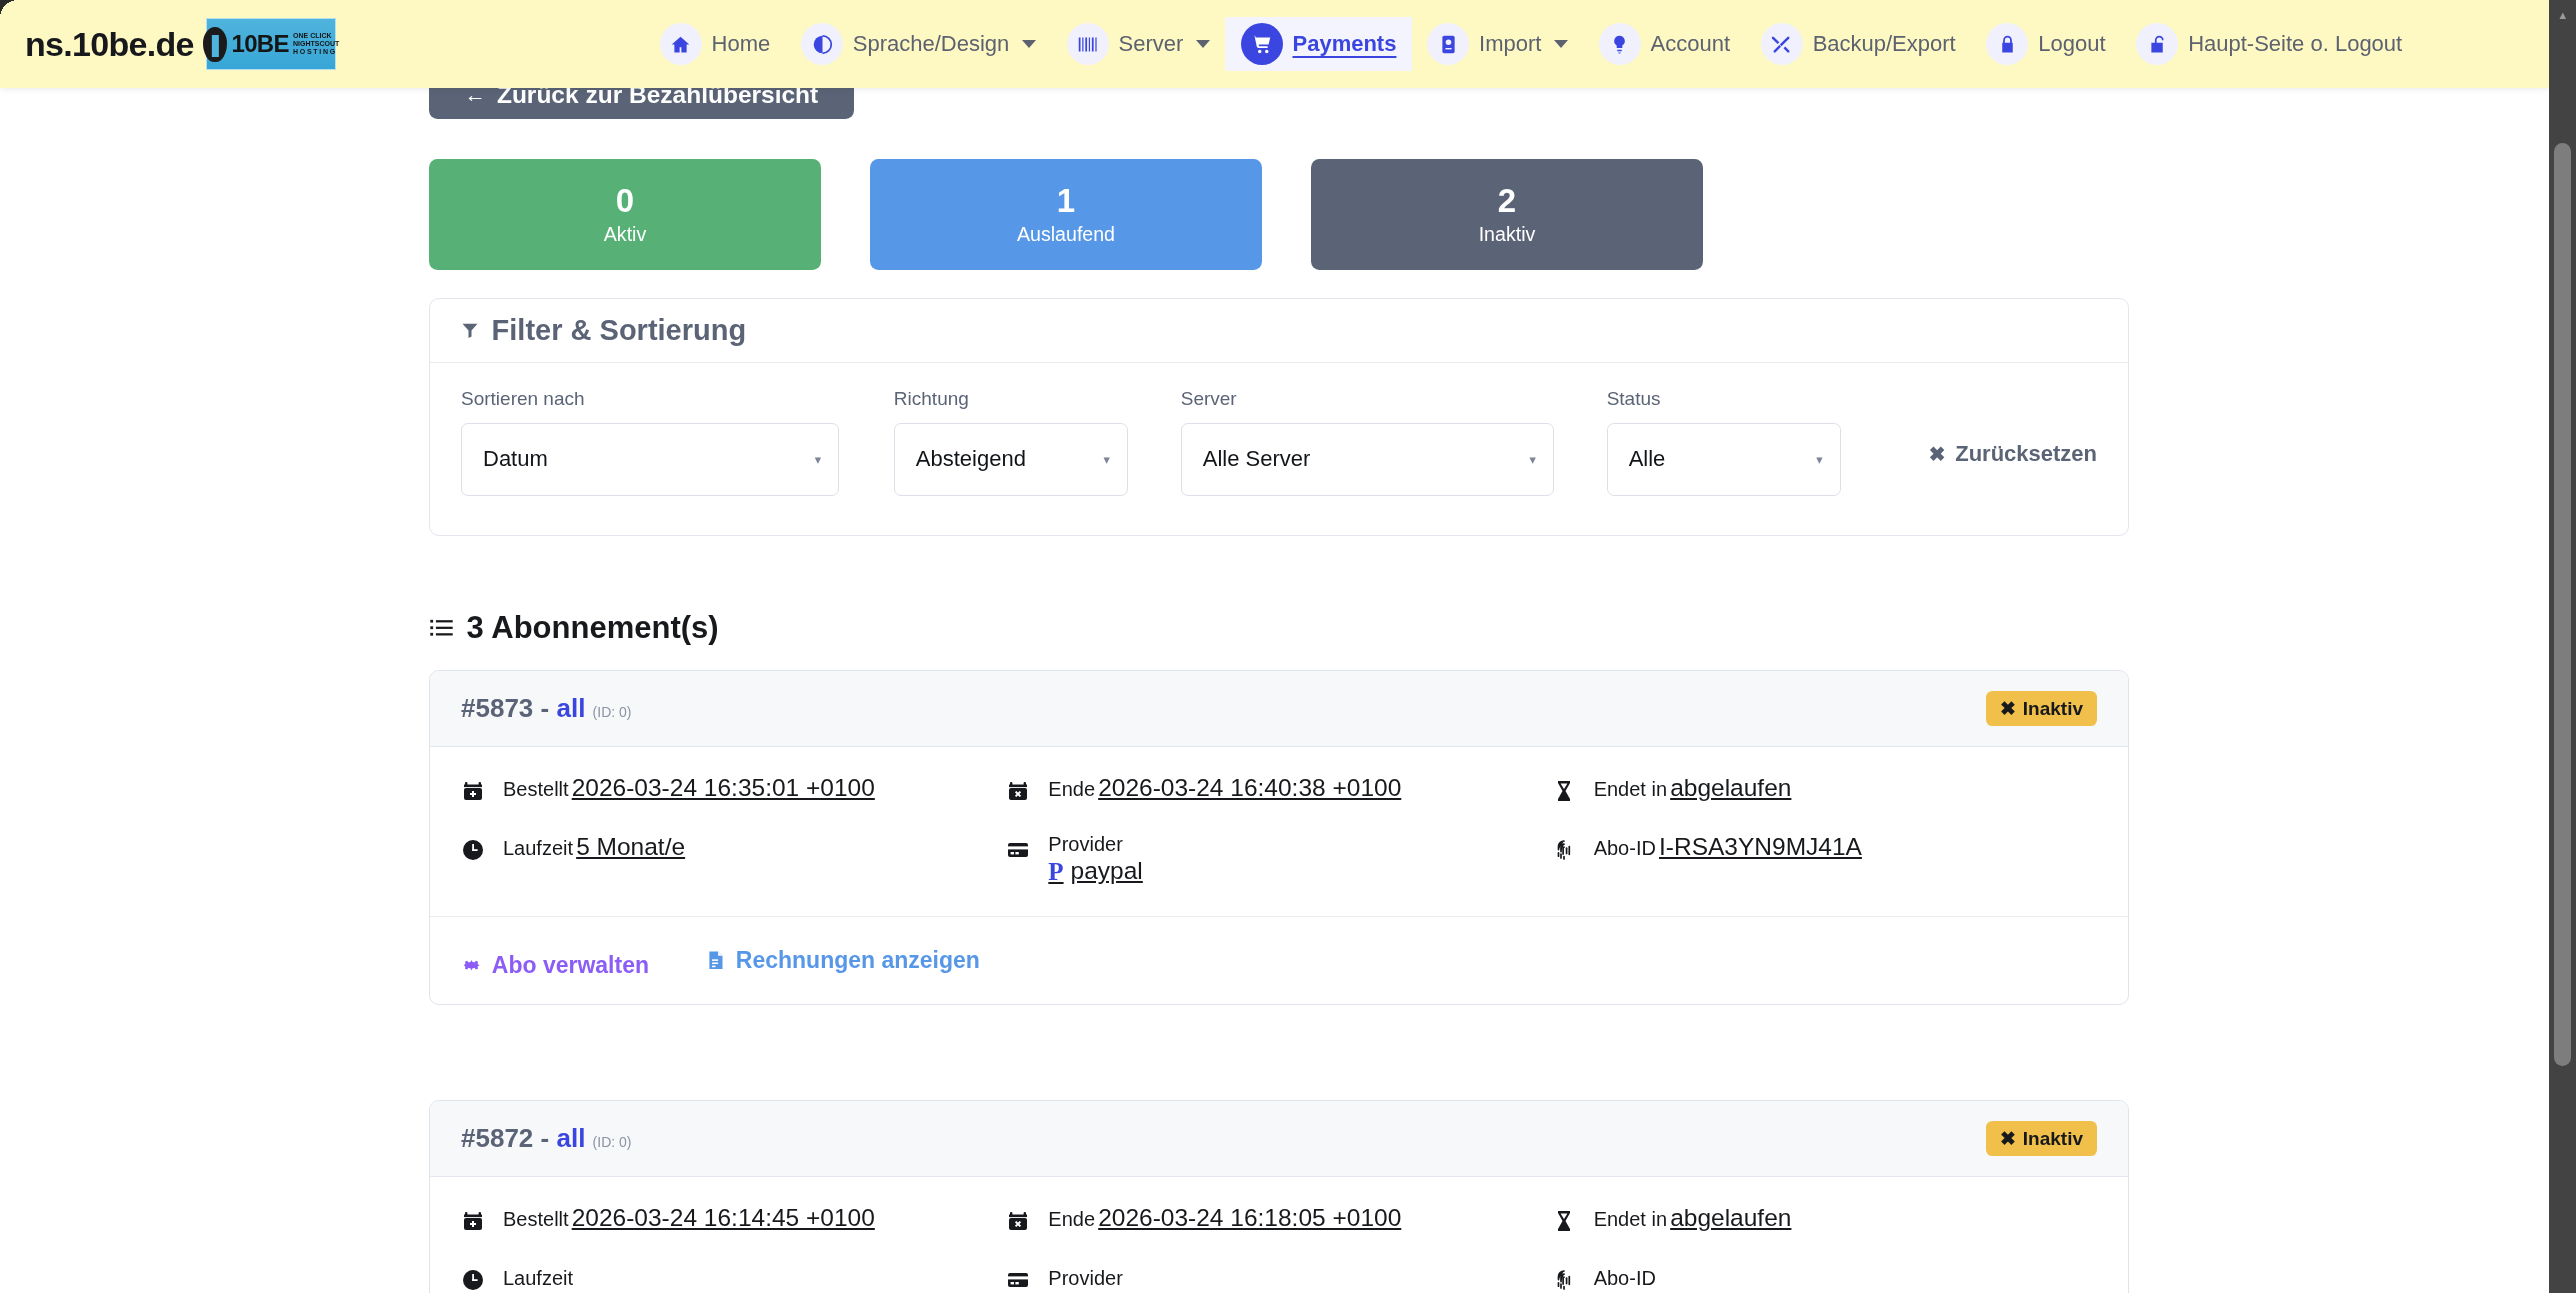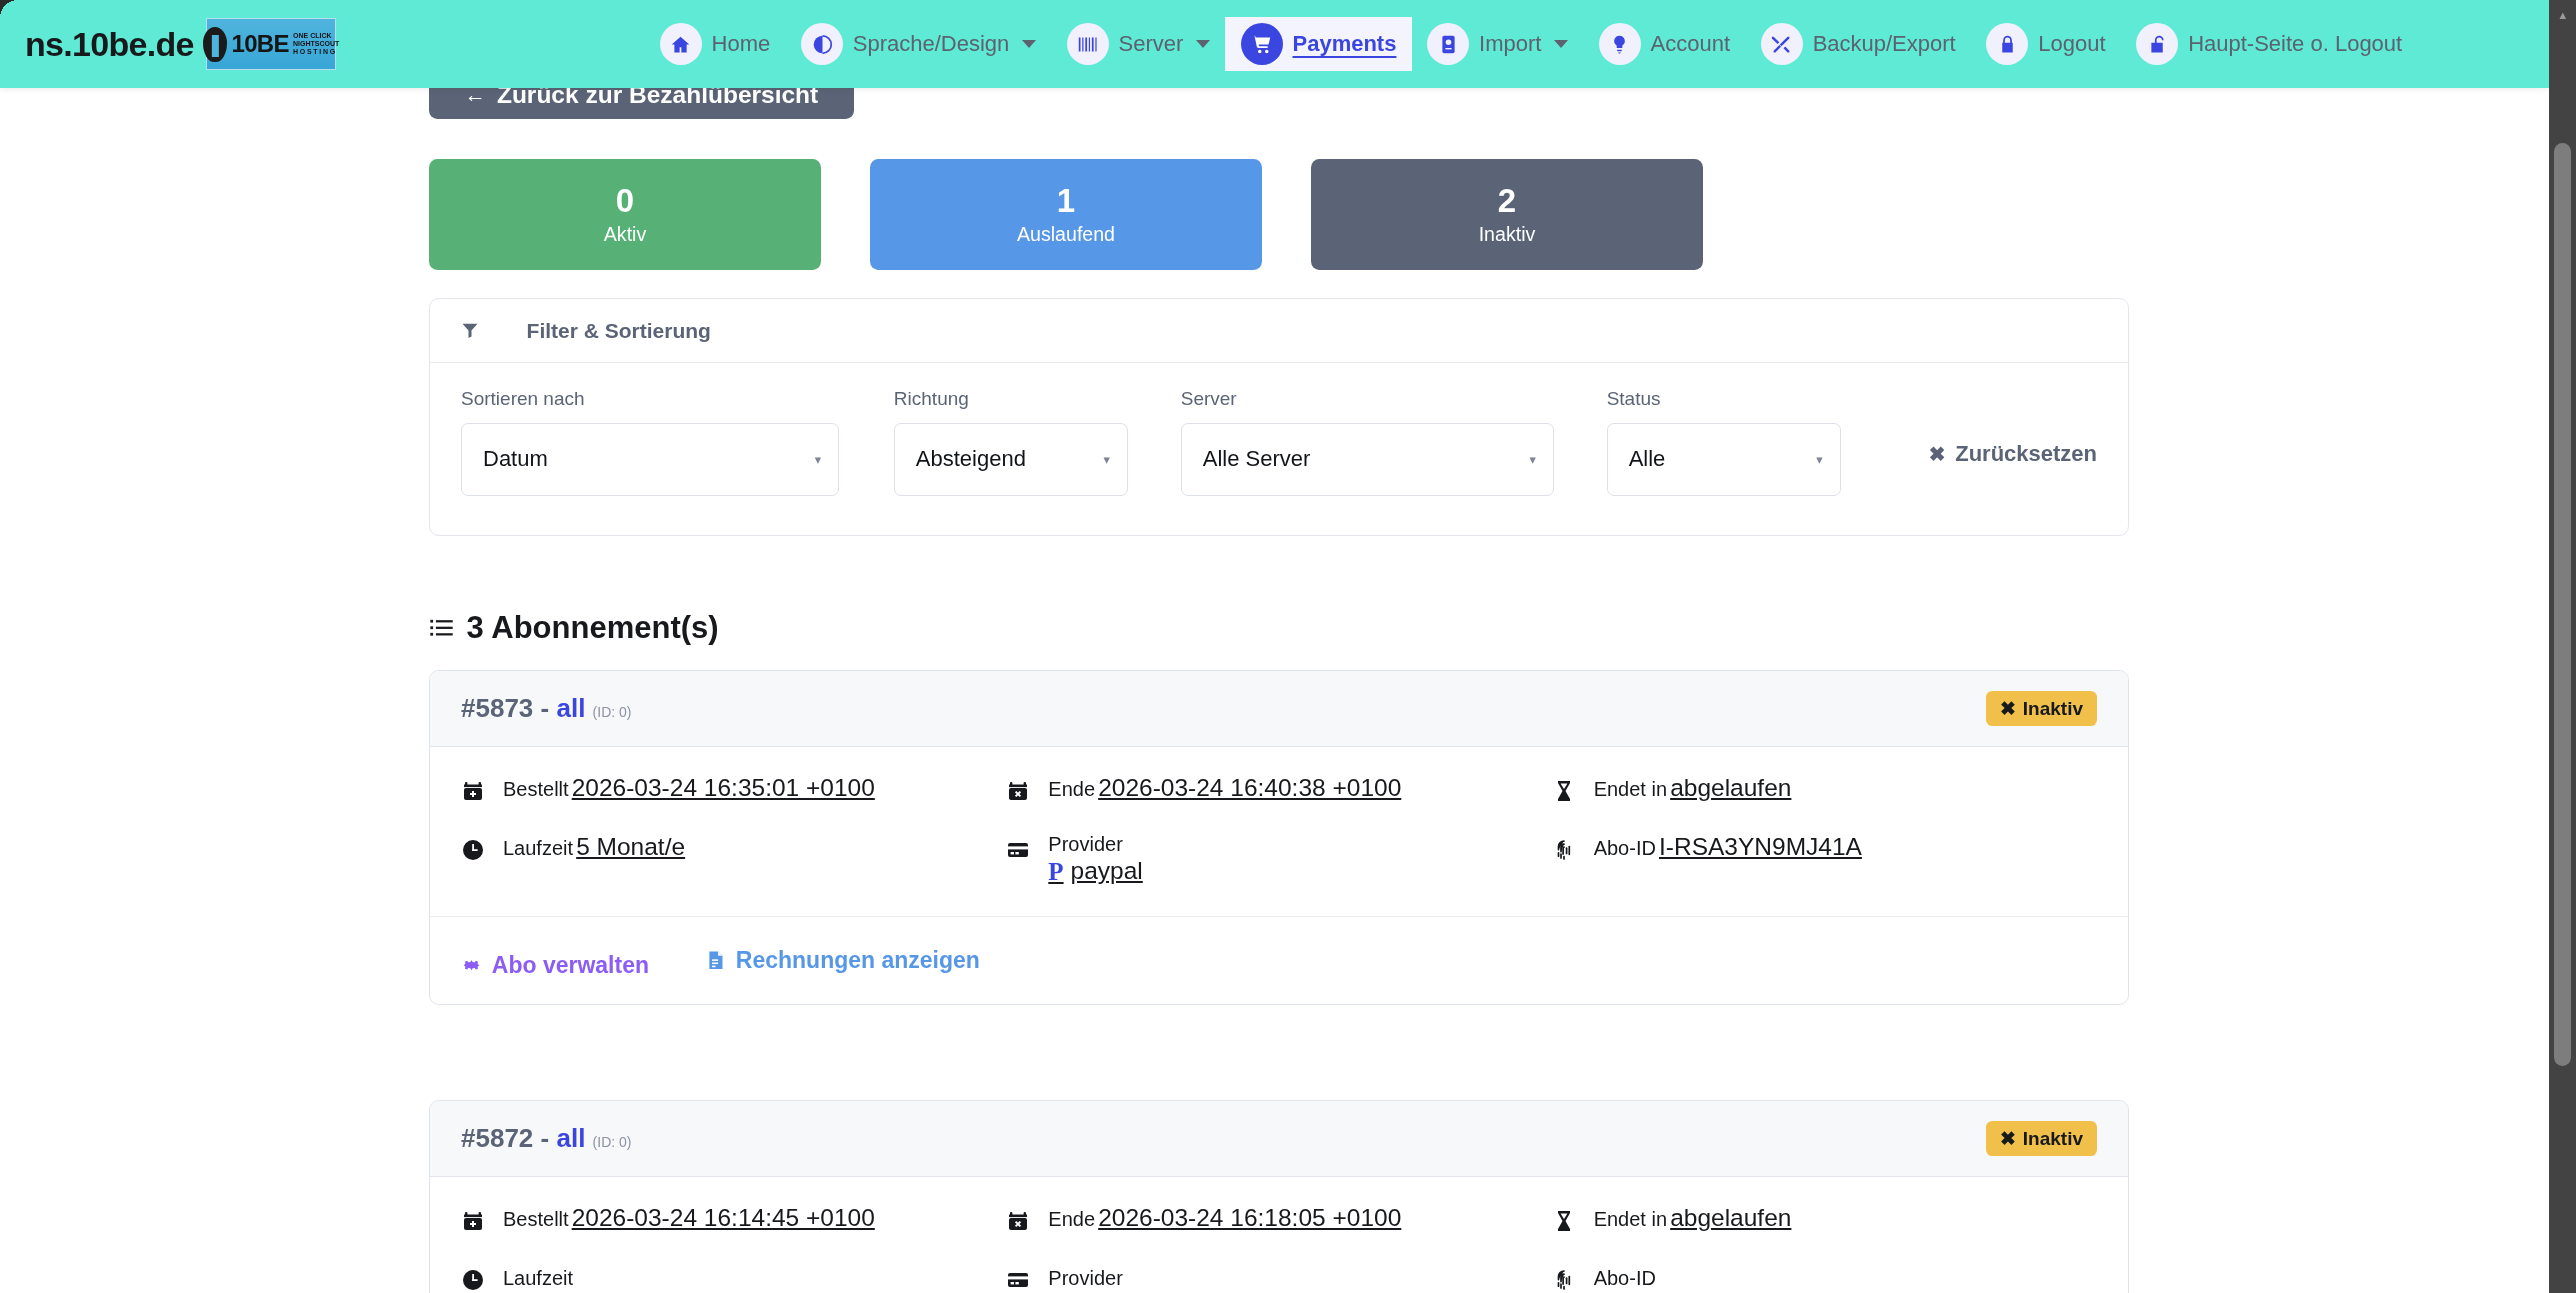--- a/index.html
+++ b/index.html
@@ -50,21 +50,21 @@
   #scroll-up-arrow {
     position: absolute; left: 50%; top: 9.8px;
     transform: translateX(-50%);
     color: #9a9a9a; font-size: 11.2px; line-height: 1;
   }
 
   
   #navbar {
     position: absolute; left: 0; top: 0;
     width: 2549px; height: 88px;
-    background: #5eead4;
+    background: #fef9c3;
     display: flex; align-items: center;
     box-shadow: 0 1.4px 7px rgba(0,0,0,.10);
     z-index: 40;
   }
   .brand-wrap { display: flex; align-items: center; padding-left: 25px; gap: 12.6px; }
   .brand-text {
     font-size: 34px; font-weight: 700; color: #17191c; letter-spacing: -0.7px;
     white-space: nowrap;
   }
   .brand-logo {
@@ -156,21 +156,21 @@
     background: #ffffff;
     border: 0.7px solid #e3e6ec;
     border-radius: 9.8px;
   }
   #filter-head {
     height: 64px; display: flex; align-items: center; gap: 12.6px;
     padding: 0 31px; border-bottom: 0.7px solid #e9ebf0;
   }
   .funnel-icon { width: 18px; height: 21px; color:#5b6476; display:block; }
   .funnel-icon svg { width:100%; height:100%; fill: currentColor; display:block; }
-  #filter-title { font-size: 21px; font-weight: 700; color: #5b6476; margin-left: 35px; }
+  #filter-title { font-size: 29px; font-weight: 700; color: #5b6476; }
   #filter-body { display: flex; align-items: flex-start; padding: 25px 31px 39px 31px; gap: 4px; }
   .field { display: flex; flex-direction: column; }
   .field-label { font-size: 19px; color: #5b6476; margin-bottom: 12.6px; }
   .field-select {
     height: 73px; border: 1.4px solid #dde0e8; border-radius: 7px;
     background: #ffffff;
     display: flex; align-items: center; justify-content: space-between;
     padding: 0 17px 0 21px;
     font-size: 22px; color: #111418;
     cursor: pointer;

